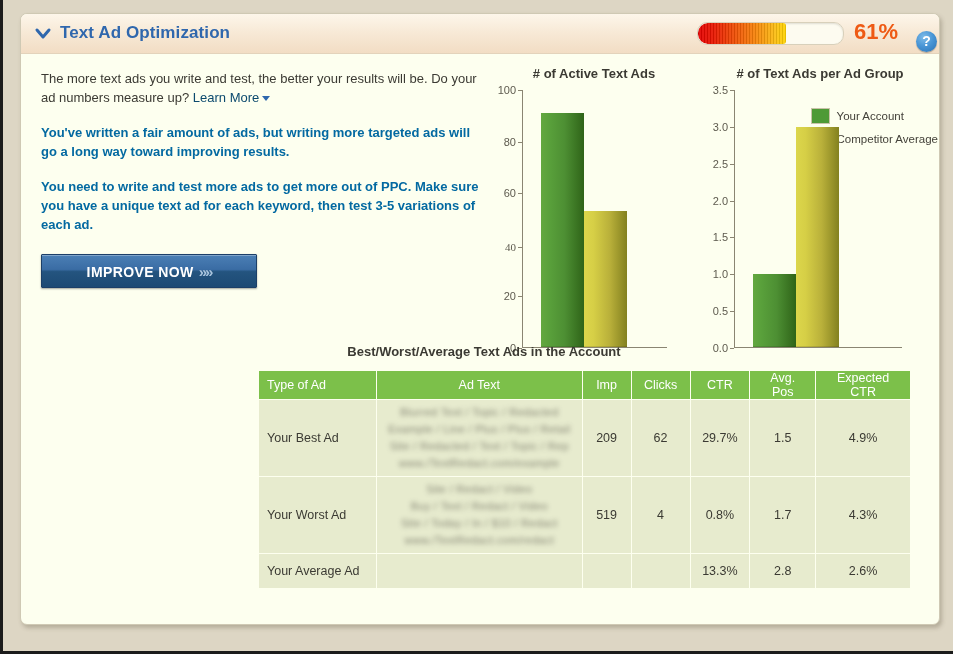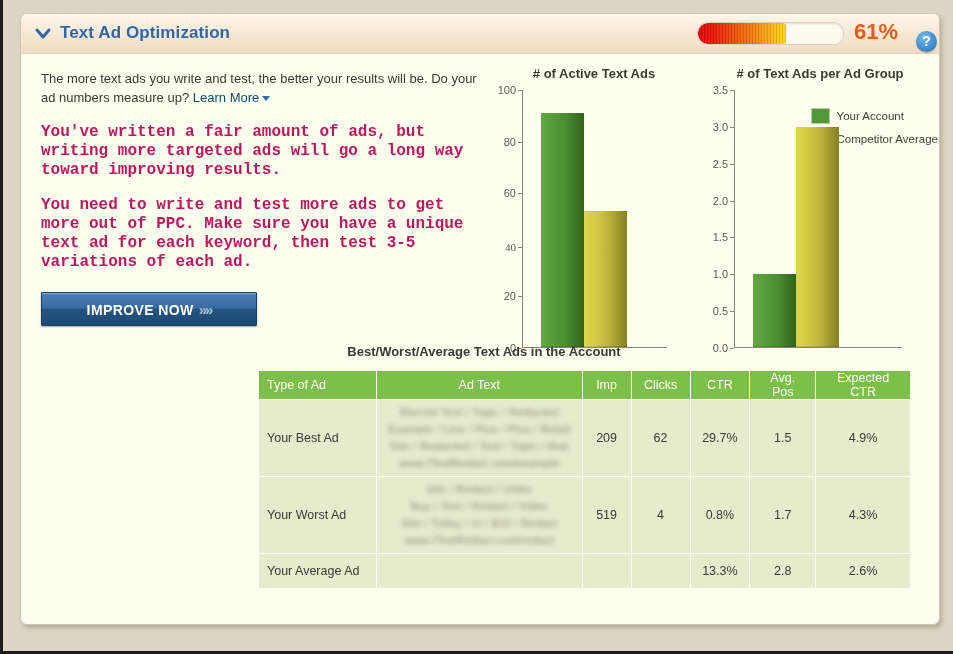--- a/index.html
+++ b/index.html
@@ -56,21 +56,21 @@
 
   
   .body{position:relative;height:570px;}
 
   
   .lcol{position:absolute;left:20px;top:15px;width:440px;}
   .p-intro{font-size:13px;color:#3b3a33;line-height:19px;margin:0 0 16px 0;}
   .lnk{color:#0c4a6e;text-decoration:none;cursor:pointer;}
   .caret{display:inline-block;width:0;height:0;margin-left:3px;vertical-align:1px;
          border-left:4px solid transparent;border-right:4px solid transparent;border-top:5px solid #2f67ad;}
-  .p-bold{font-size:16px;color:#be185d;font-weight:bold;line-height:19px;margin:0 0 16px 0;font-family:Liberation Mono, monospace;}
+  .p-bold{font-size:13px;color:#0369a1;font-weight:bold;line-height:19px;margin:0 0 16px 0;}
   .btn{
     display:block;width:216px;height:34px;margin-top:20px;
     border:1px solid #1c3f68;border-radius:1px;
     background:linear-gradient(to bottom,#4b7fb5 0%,#3a6ca4 45%,#24547f 52%,#1d4a74 100%);
     box-shadow:0 1px 2px rgba(0,0,0,.35),inset 0 1px 0 rgba(255,255,255,.30);
     color:#fff;font-size:14px;font-weight:bold;letter-spacing:.4px;cursor:pointer;
     font-family:"Liberation Sans", sans-serif;
   }
   .btn .arrows{color:#a9c4dd;letter-spacing:-2px;font-size:15px;margin-left:5px;}
 

